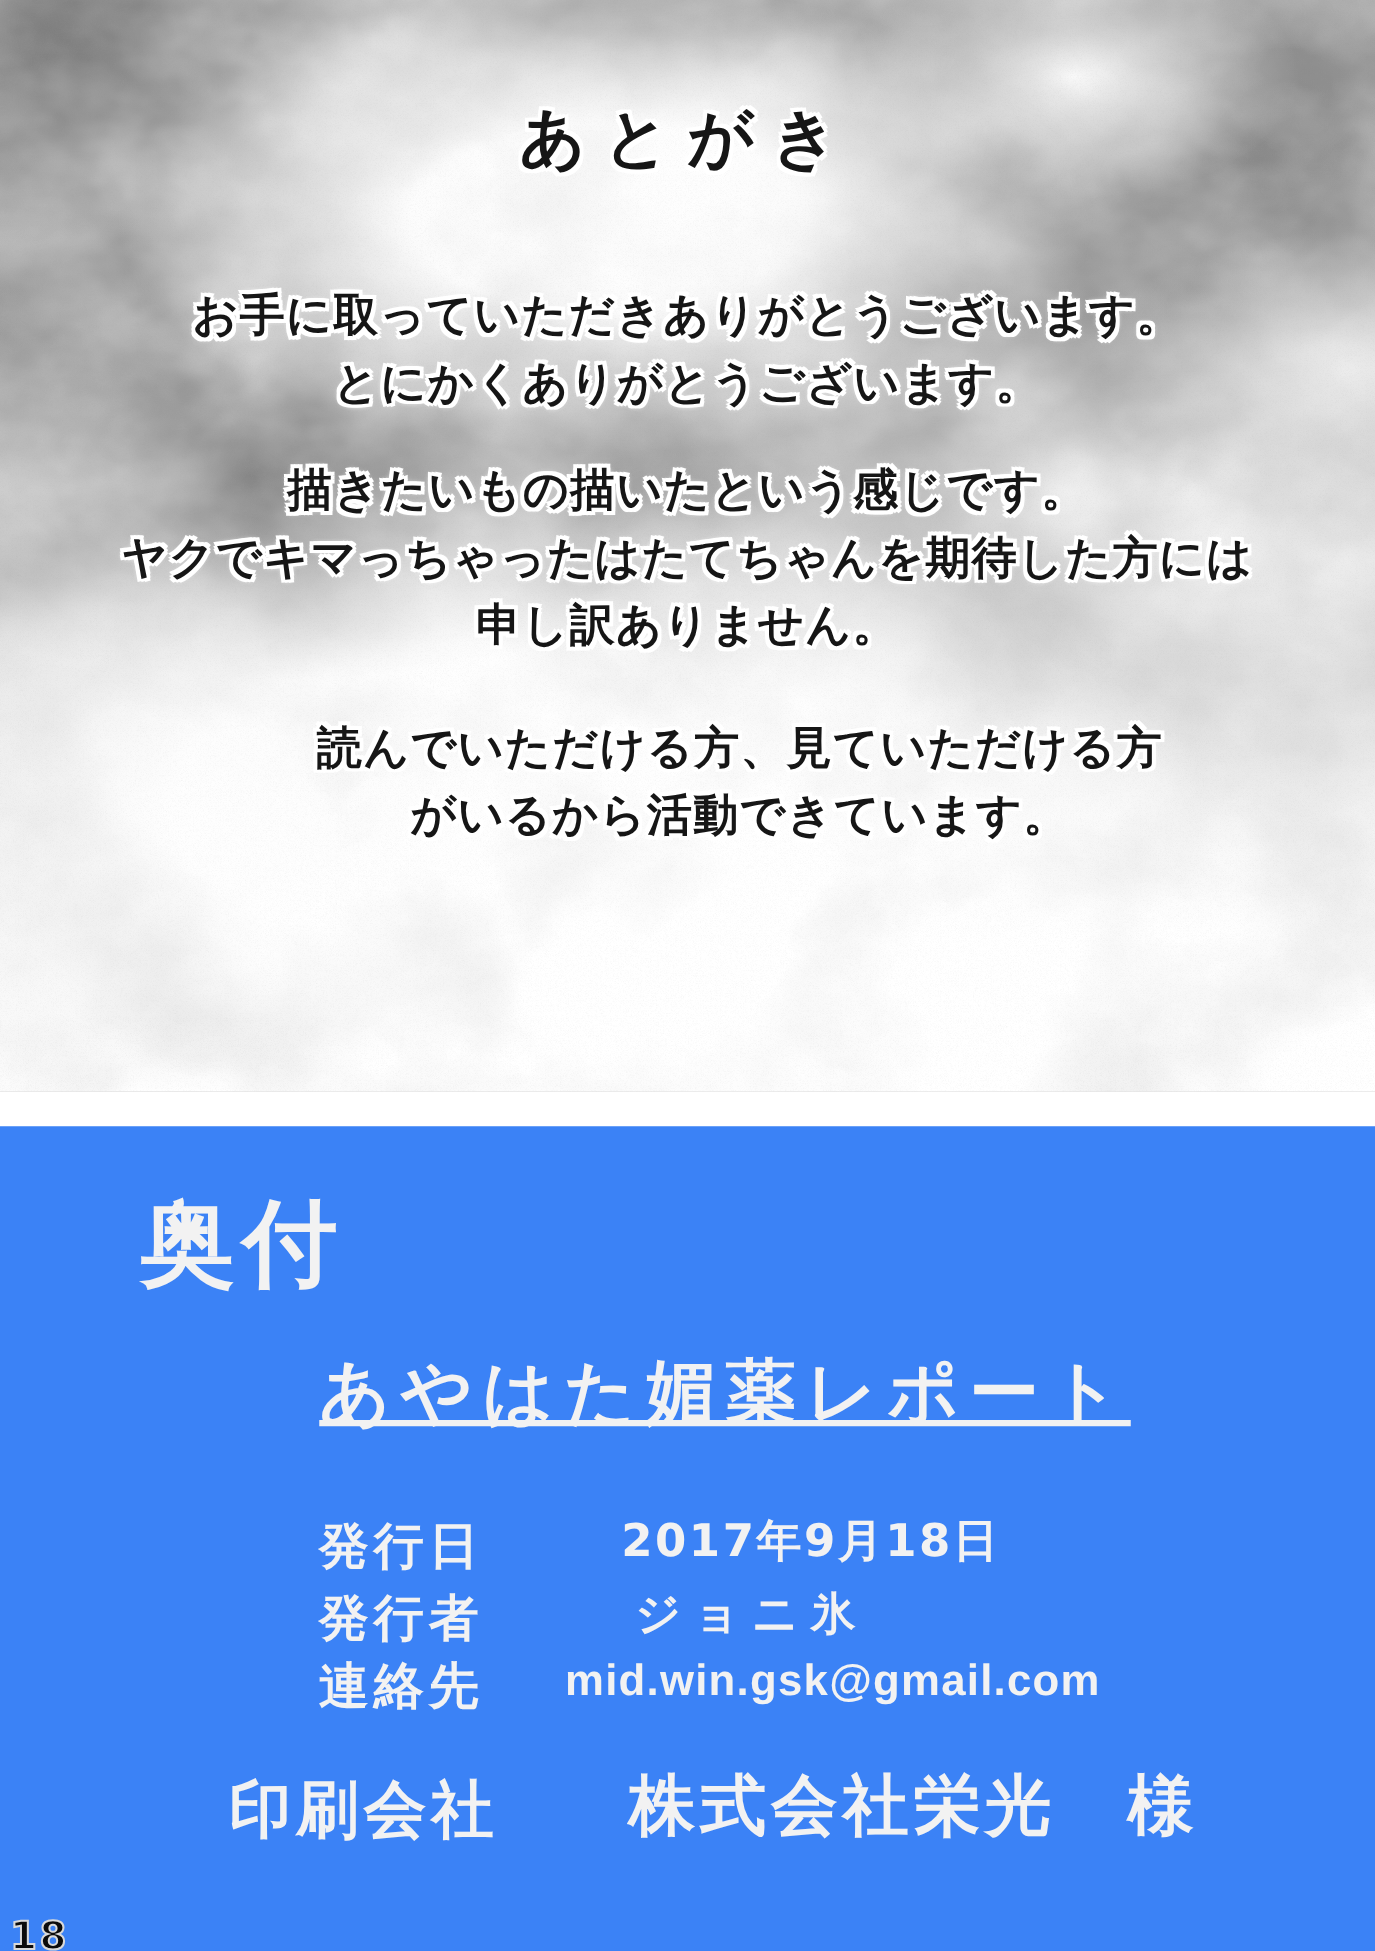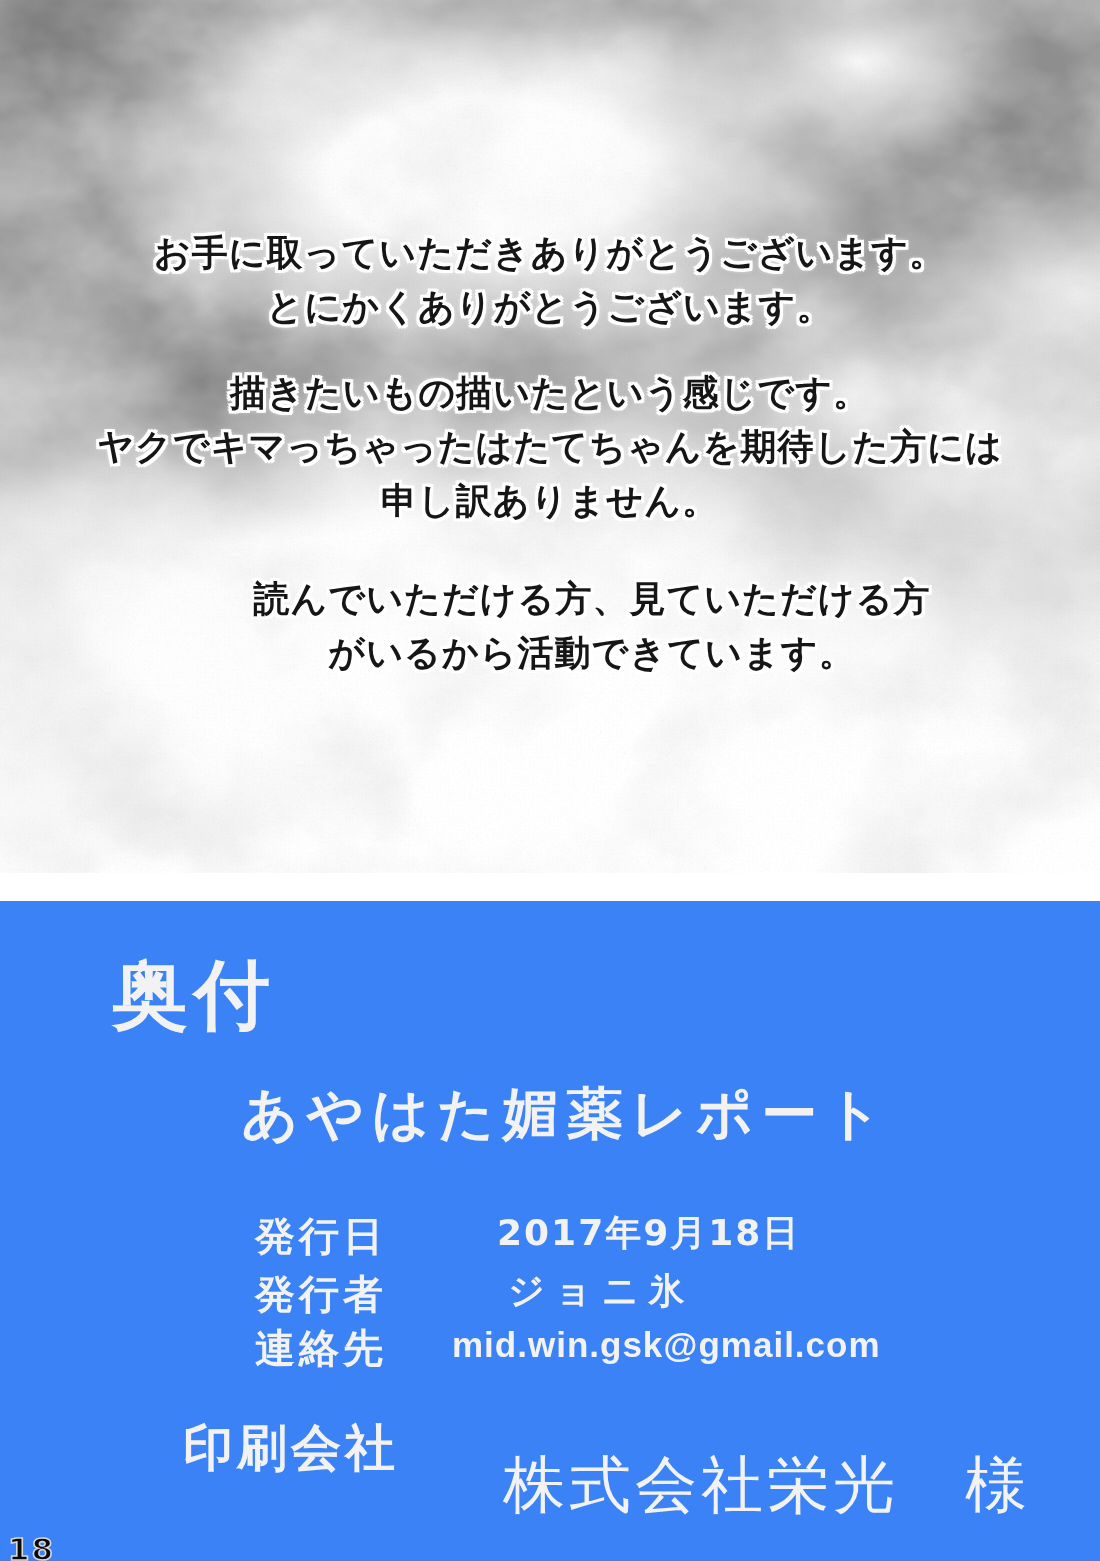--- a/index.html
+++ b/index.html
@@ -38,31 +38,31 @@
   .aw-p1{top:226px;}
   .aw-p2{top:366px;}
   .aw-p3{top:572px;margin-left:42px;}
   .aw-line{display:block;}
 
   
   .colophon{position:absolute;left:0;top:873px;width:1100px;height:688px;
             background:#3b82f6;color:#f2f2f2;margin-top:28px;}
   .col-heading{position:absolute;left:112px;top:44px;font-size:76px;font-weight:700;
                letter-spacing:6px;}
-  .col-title{position:absolute;left:46px;top:176px;width:1040px;text-align:center;
-             font-size:56px;font-weight:700;letter-spacing:8px;}
+  .col-title{position:absolute;left:60px;top:176px;width:1040px;text-align:center;
+             font-size:56px;font-weight:700;letter-spacing:8px;text-decoration:underline;}
   .col-row-label{position:absolute;left:255px;font-size:40px;font-weight:700;letter-spacing:4px;}
   .col-row-value{position:absolute;font-size:36px;font-weight:700;}
   .r1{top:308px;} .v1{left:497px;top:308px;letter-spacing:2px;}
   .r2{top:366px;} .v2{left:508px;top:366px;letter-spacing:10px;}
   .r3{top:420px;} .v3{left:452px;top:424px;font-size:35px;
                       font-family:Liberation Sans, sans-serif;letter-spacing:1px;}
   .col-printer-label{position:absolute;left:183px;top:514px;font-size:50px;font-weight:700;
                      letter-spacing:4px;}
-  .col-printer-value{position:absolute;left:503px;top:542px;font-size:62px;font-weight:400;
+  .col-printer-value{position:absolute;left:503px;top:508px;font-size:53px;font-weight:700;
                      letter-spacing:4px;}
   .page-num{position:absolute;left:8px;top:630px;font-size:31px;font-weight:700;
             color:#0b0b0b;-webkit-text-stroke:1.6px #d9d9d9;letter-spacing:2px;}
 </style>
 </head>
 <body>
 
 <div class="page">
 
   <div class="sky">
@@ -77,20 +77,21 @@
       </filter>
       <filter id="grain" x="0" y="0" width="100%" height="100%">
         <feTurbulence type="turbulence" baseFrequency="0.75" numOctaves="2" seed="3"></feTurbulence>
         <feColorMatrix type="matrix" values="0 0 0 0 0.35  0 0 0 0 0.35  0 0 0 0 0.35  0 0 0 0.5 -0.1"></feColorMatrix>
       </filter>
       <rect width="1100" height="873" filter="url(#wispsDark)" opacity="0.55"></rect>
       <rect width="1100" height="873" filter="url(#wispsLight)" opacity="0.85"></rect>
       <rect width="1100" height="873" filter="url(#grain)" opacity="0.28"></rect>
     </svg>
 
+    <div class="aw-title halo">あとがき</div>
 
     <div class="aw-par aw-p1 halo">
       <span class="aw-line">お手に取っていただきありがとうございます。</span>
       <span class="aw-line">とにかくありがとうございます。</span>
     </div>
 
     <div class="aw-par aw-p2 halo">
       <span class="aw-line">描きたいもの描いたという感じです。</span>
       <span class="aw-line">ヤクでキマっちゃったはたてちゃんを期待した方には</span>
       <span class="aw-line">申し訳ありません。</span>

